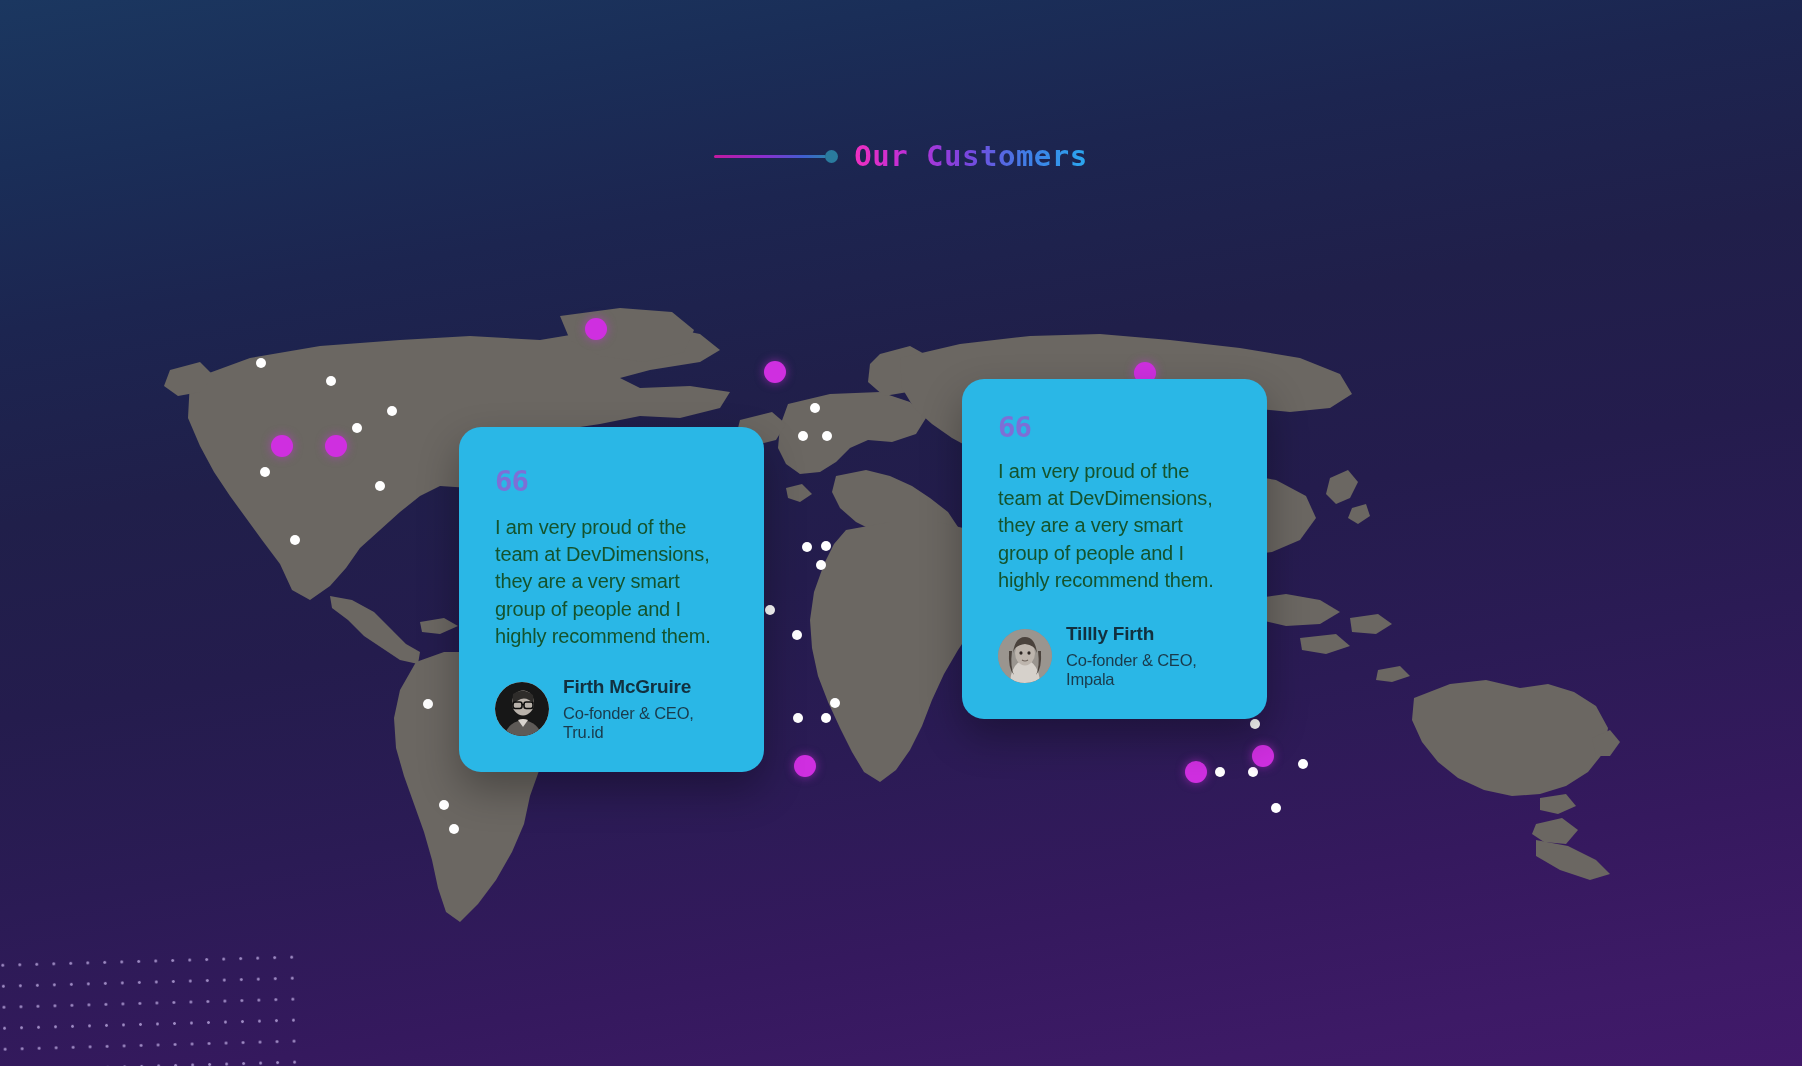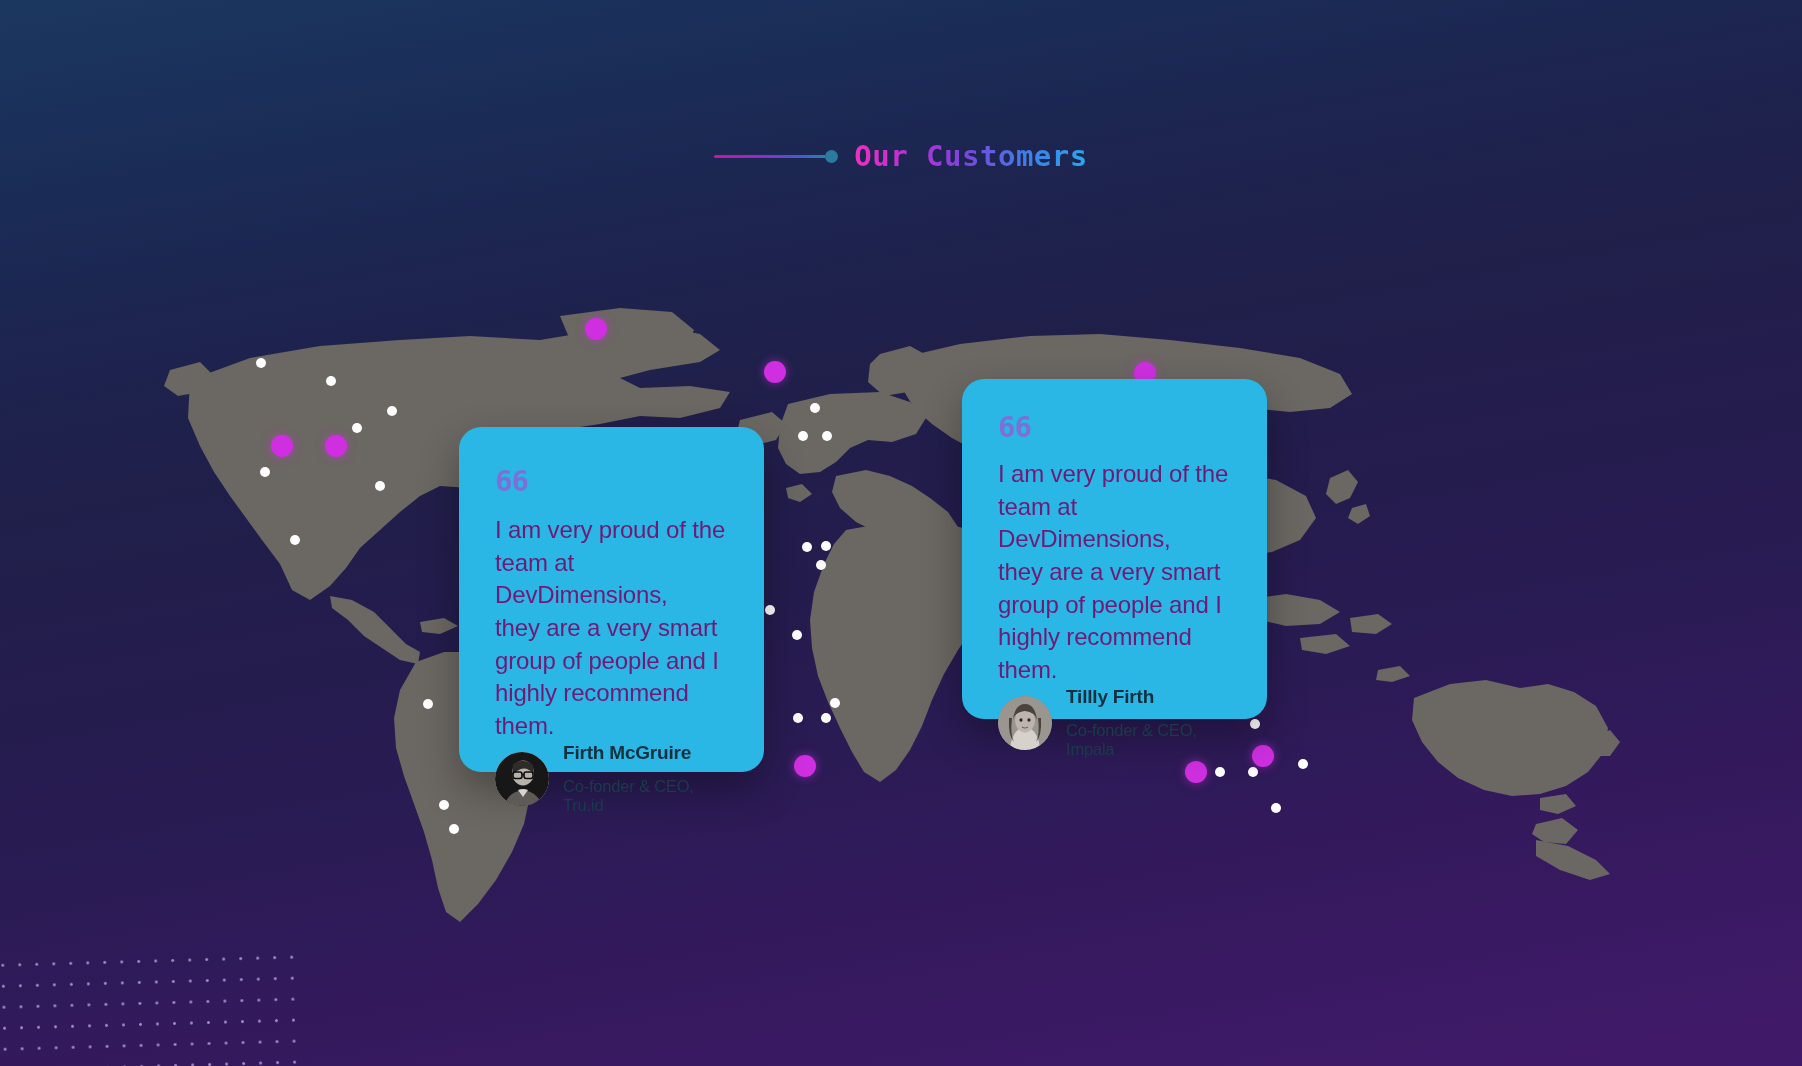--- a/index.html
+++ b/index.html
@@ -136,44 +136,44 @@
     font-weight: 700;
     color: #7d6fd6;
     line-height: 1;
     letter-spacing: -1px;
     margin-bottom: 18px;
   }
   .card-b .quote-mark { margin-bottom: 16px; }
 
   .quote-text {
     font-family: "Liberation Sans", sans-serif;
-    font-size: 24px;
+    font-size: 20px;
     line-height: 1.36;
-    color: #701a75;
+    color: #14532d;
     letter-spacing: -.15px;
     white-space: pre-line;
   }
 
   .author {
     margin-top: auto;
     display: flex;
     align-items: center;
     gap: 14px;
   }
   .avatar {
     width: 54px;
     height: 54px;
     border-radius: 50%;
     flex: 0 0 54px;
     overflow: hidden;
     position: relative;
     background: #8d8d8d;
   }
   .avatar svg { display:block; width:100%; height:100%; }
-  .author-meta { display: flex; flex-direction: column; gap: 13px; }
+  .author-meta { display: flex; flex-direction: column; gap: 6px; }
   .author-name {
     font-family: "Liberation Sans", sans-serif;
     font-size: 19px;
     font-weight: 700;
     color: #12303f;
     letter-spacing: -.2px;
   }
   .author-role {
     font-family: "Liberation Sans", sans-serif;
     font-size: 16.5px;

